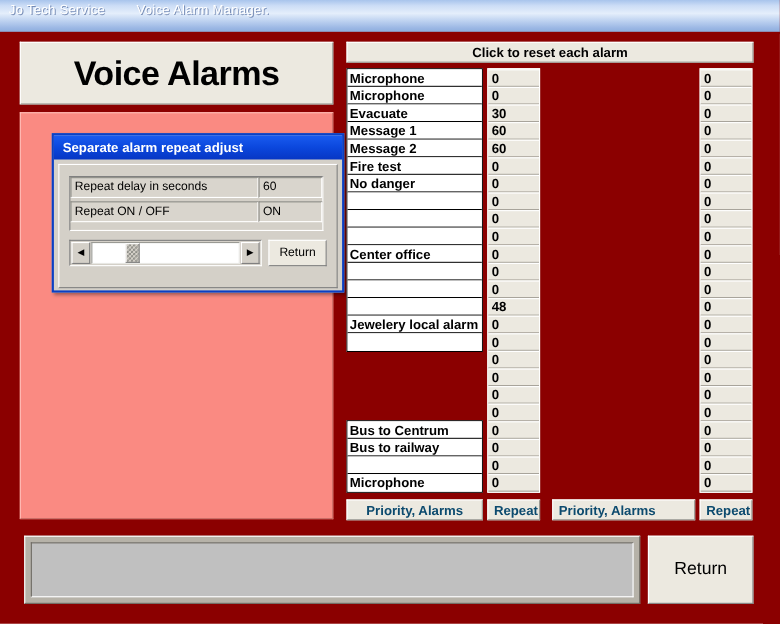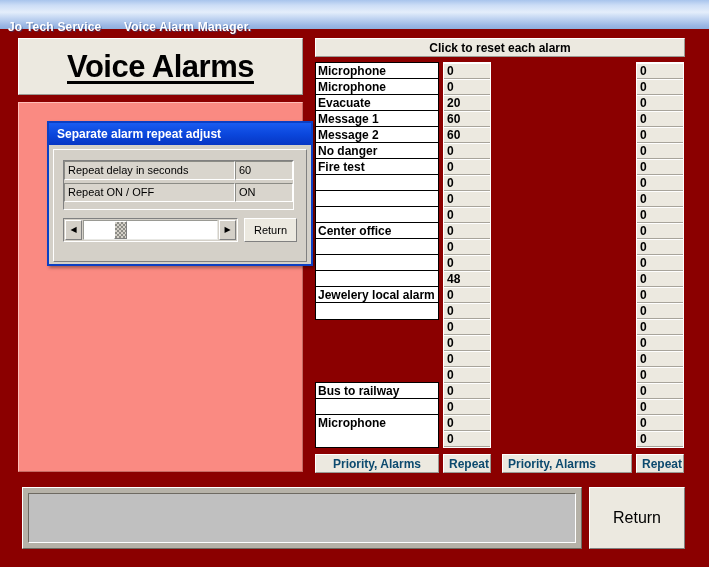--- a/index.html
+++ b/index.html
@@ -31,23 +31,23 @@
     width: 709px;
     height: 31px;
     background: linear-gradient(to bottom,
         #a8c4ec 0%, #ccddf6 18%, #e4eefb 42%,
         #c3d6f2 62%, #9bb7e4 88%, #8eaedd 100%);
     border-bottom: 2px solid #8b0000;
     box-sizing: border-box;
   }
   .titlebar .tb-text {
     position: absolute;
-    top: 20px;
-    font-size: 12px;
-    font-weight: bold;
+    top: 2px;
+    font-size: 12px;
+    font-weight: normal;
     color: #ffffff;
     text-shadow: 1px 1px 0 rgba(40,70,130,0.55);
     white-space: nowrap;
     letter-spacing: 0.2px;
   }
   .tb-brand { left: 8px; }
   .tb-title { left: 124px; }
 
   
   #banner {
@@ -61,21 +61,20 @@
     border-bottom: 1px solid #9a9a94;
     box-sizing: border-box;
     display: flex;
     align-items: center;
     justify-content: center;
   }
   #banner-title {
     font-size: 31px;
     font-weight: bold;
     color: #000000;
-    text-decoration: underline;
     text-decoration-thickness: 3px;
     text-underline-offset: 4px;
     letter-spacing: -0.5px;
     line-height: 1;
   }
 
   
   #pink-area {
     position: absolute;
     left: 18px; top: 102px;
@@ -436,43 +435,44 @@
   </div>
 
   <div id="reset-header">Click to reset each alarm</div>
 
   <div class="name-col" id="left-names-1" style="left: 315px; top: 62px; height: 258px;">
       <div class="name-cell">Microphone</div>
       <div class="name-cell">Microphone</div>
       <div class="name-cell">Evacuate</div>
       <div class="name-cell">Message 1</div>
       <div class="name-cell">Message 2</div>
+      <div class="name-cell">Fire test</div>
       <div class="name-cell">No danger</div>
-      <div class="name-cell">Fire test</div>
       <div class="name-cell"></div>
       <div class="name-cell"></div>
       <div class="name-cell"></div>
       <div class="name-cell">Center office</div>
       <div class="name-cell"></div>
       <div class="name-cell"></div>
       <div class="name-cell"></div>
       <div class="name-cell">Jewelery local alarm</div>
       <div class="name-cell last"></div>
     </div>
 
   <div class="name-col" id="left-names-2" style="left: 315px; top: 382px; height: 66px;">
+      <div class="name-cell">Bus to Centrum</div>
       <div class="name-cell">Bus to railway</div>
       <div class="name-cell"></div>
       <div class="name-cell last">Microphone</div>
     </div>
 
   <div class="val-col" id="left-values" style="left: 443px; top: 62px; height: 386px;">
       <div class="val-cell">0</div>
       <div class="val-cell">0</div>
-      <div class="val-cell">20</div>
+      <div class="val-cell">30</div>
       <div class="val-cell">60</div>
       <div class="val-cell">60</div>
       <div class="val-cell">0</div>
       <div class="val-cell">0</div>
       <div class="val-cell">0</div>
       <div class="val-cell">0</div>
       <div class="val-cell">0</div>
       <div class="val-cell">0</div>
       <div class="val-cell">0</div>
       <div class="val-cell">0</div>

